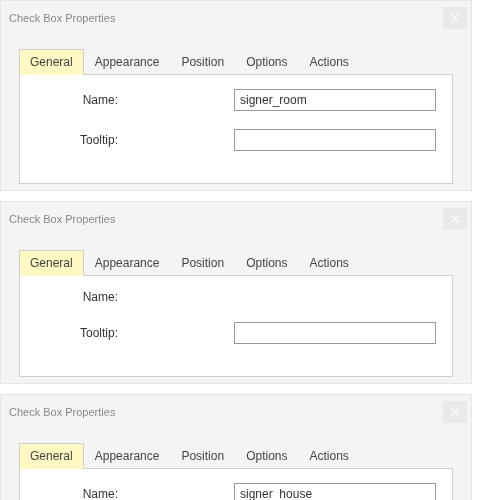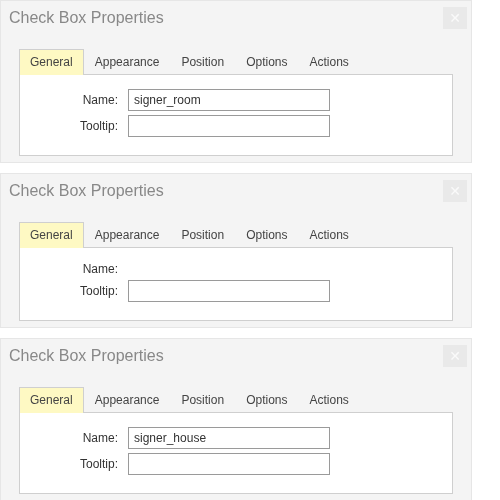--- a/index.html
+++ b/index.html
@@ -18,21 +18,21 @@
     position: relative;
     padding-bottom: 6px;
   }
   .dialog-header {
     display: flex;
     align-items: center;
     justify-content: space-between;
     padding: 6px 4px 6px 8px;
   }
   .dialog-title {
-    font-size: 16px;
+    font-size: 11px;
     font-weight: 400;
     color: #888;
   }
   .close-btn {
     width: 24px;
     height: 22px;
     background: #e9e9e9;
     display: flex;
     align-items: center;
     justify-content: center;
@@ -66,21 +66,22 @@
     margin: 0 18px 0 18px;
     background: #fff;
     border: 1px solid #cfcfcf;
     padding: 14px 16px 14px 16px;
     position: relative;
     z-index: 1;
   }
   .form-row {
     display: flex;
     align-items: center;
-    margin-bottom: 4px;
+    margin-bottom: 18px;
+    justify-content: space-between;
   }
   .form-label {
     width: 92px;
     text-align: right;
     font-size: 12px;
     color: #333;
     padding-right: 10px;
   }
   .form-input {
     flex: 0 0 202px;

